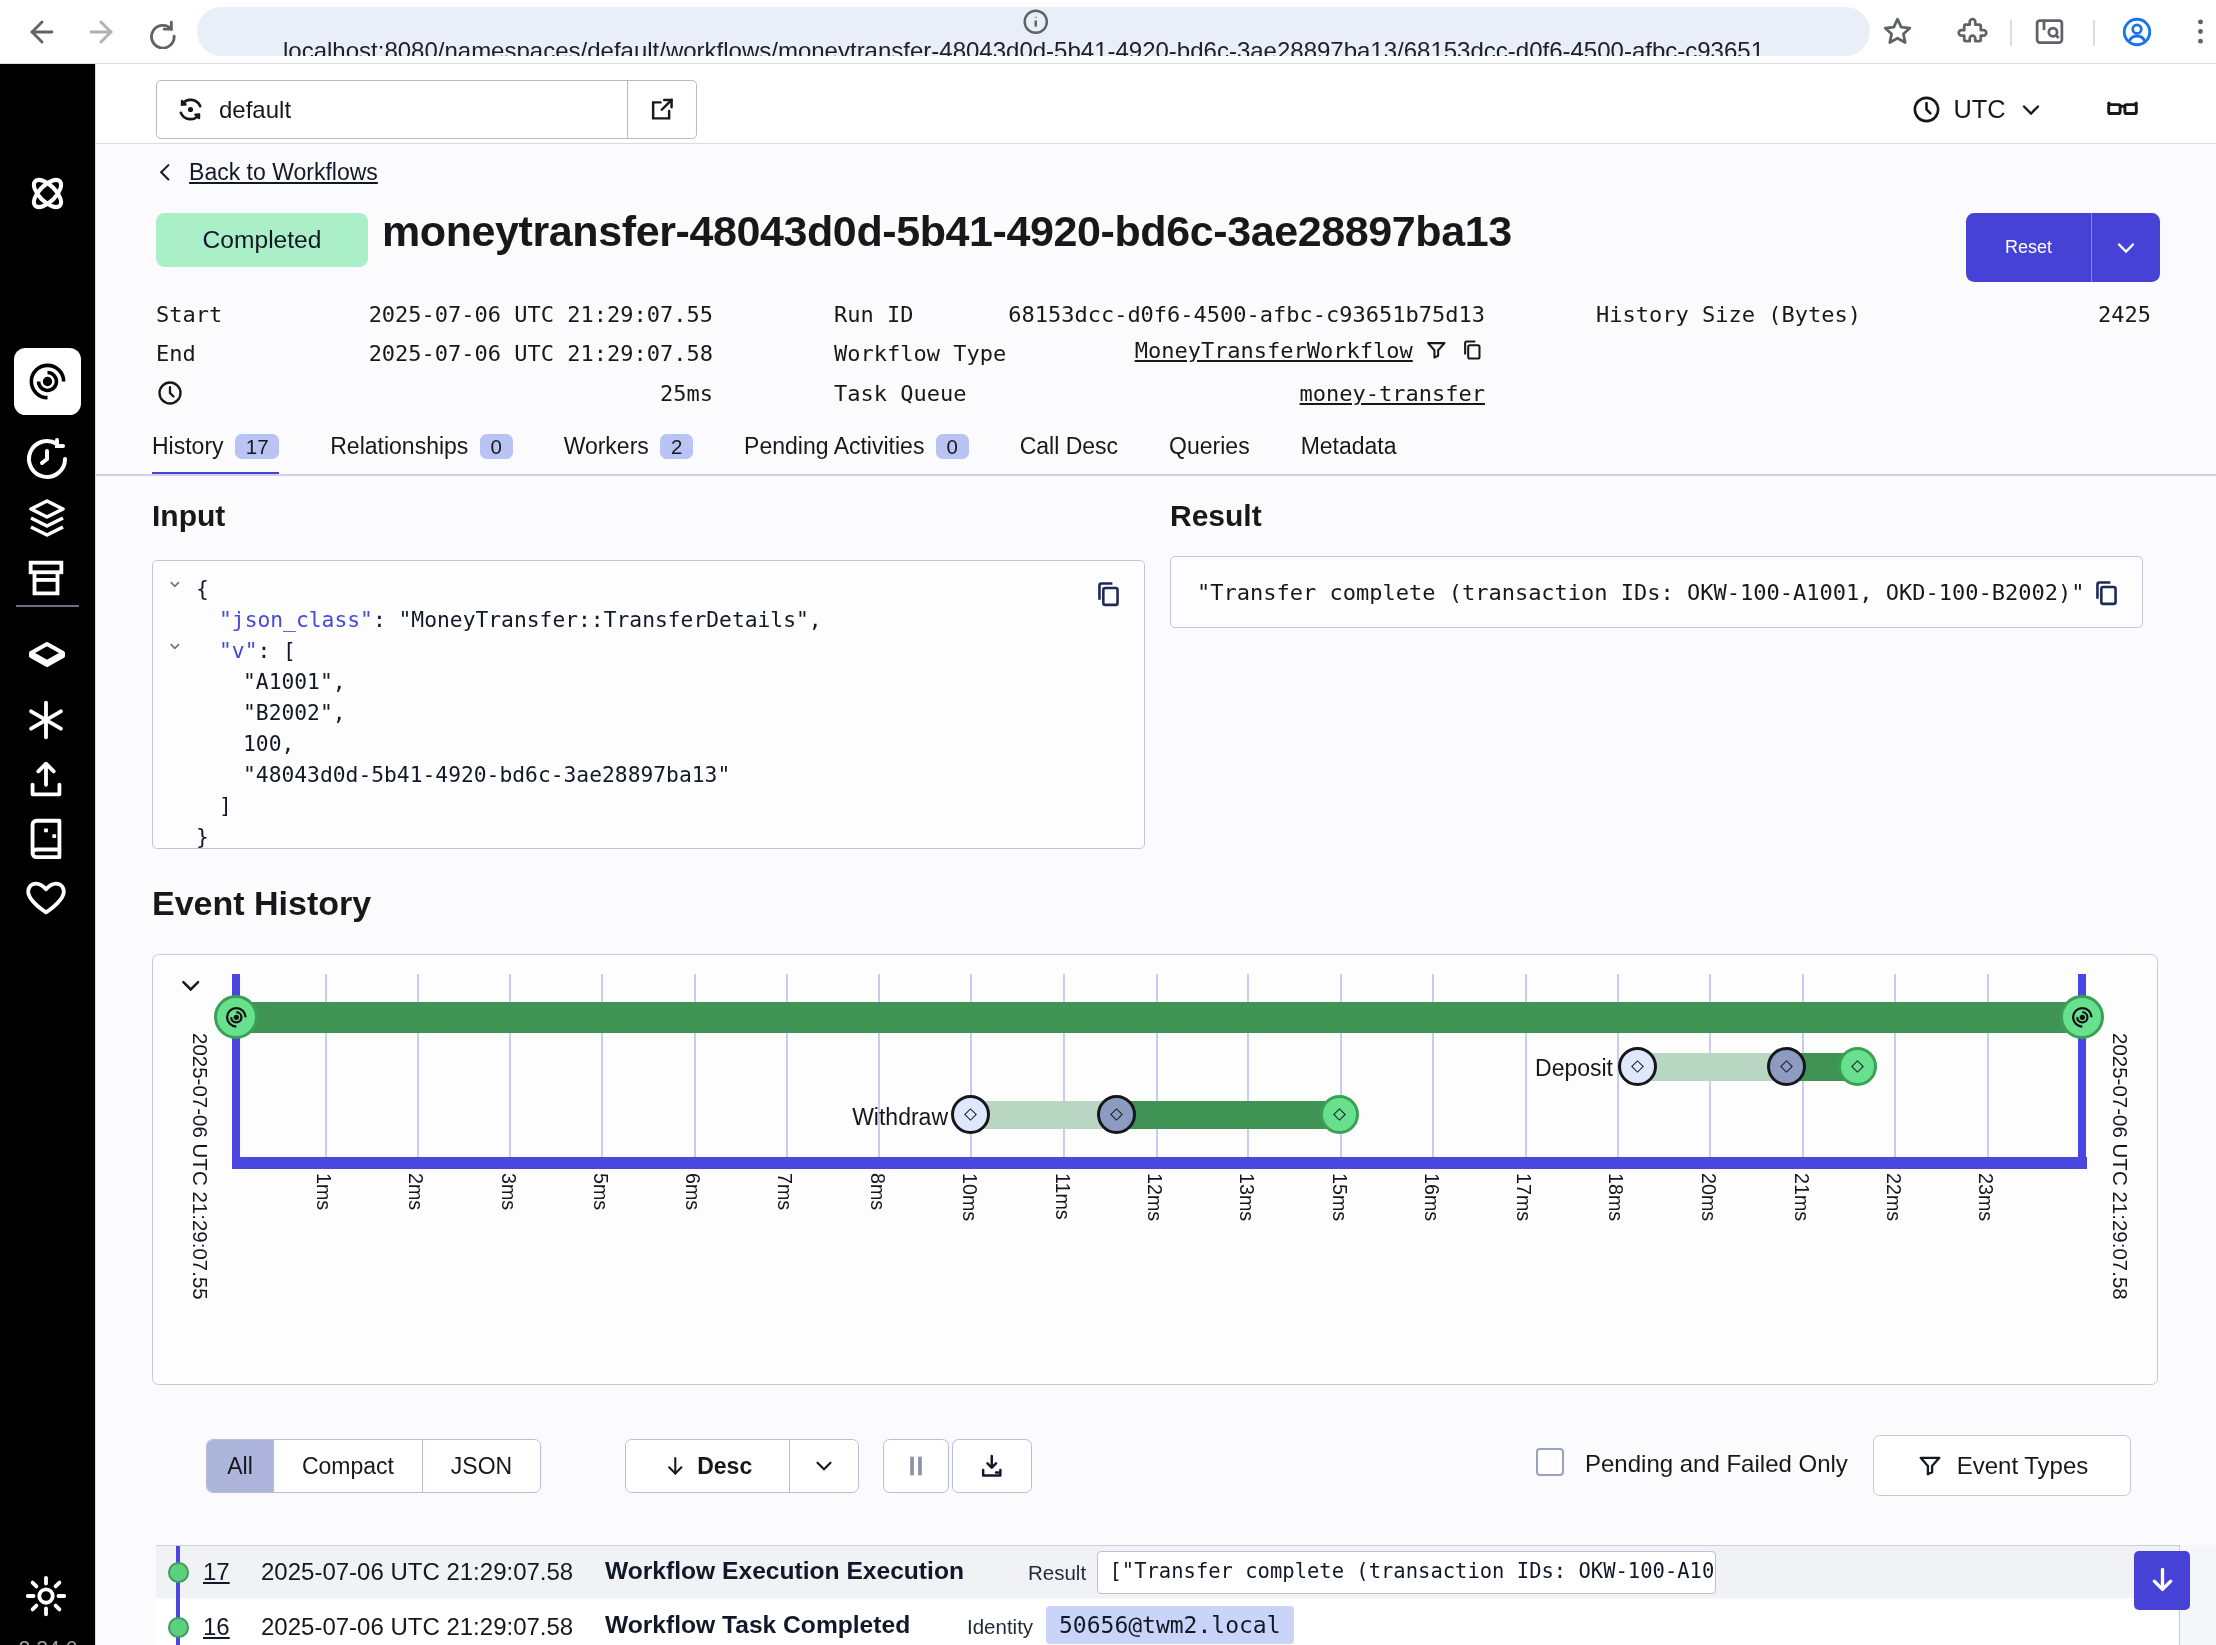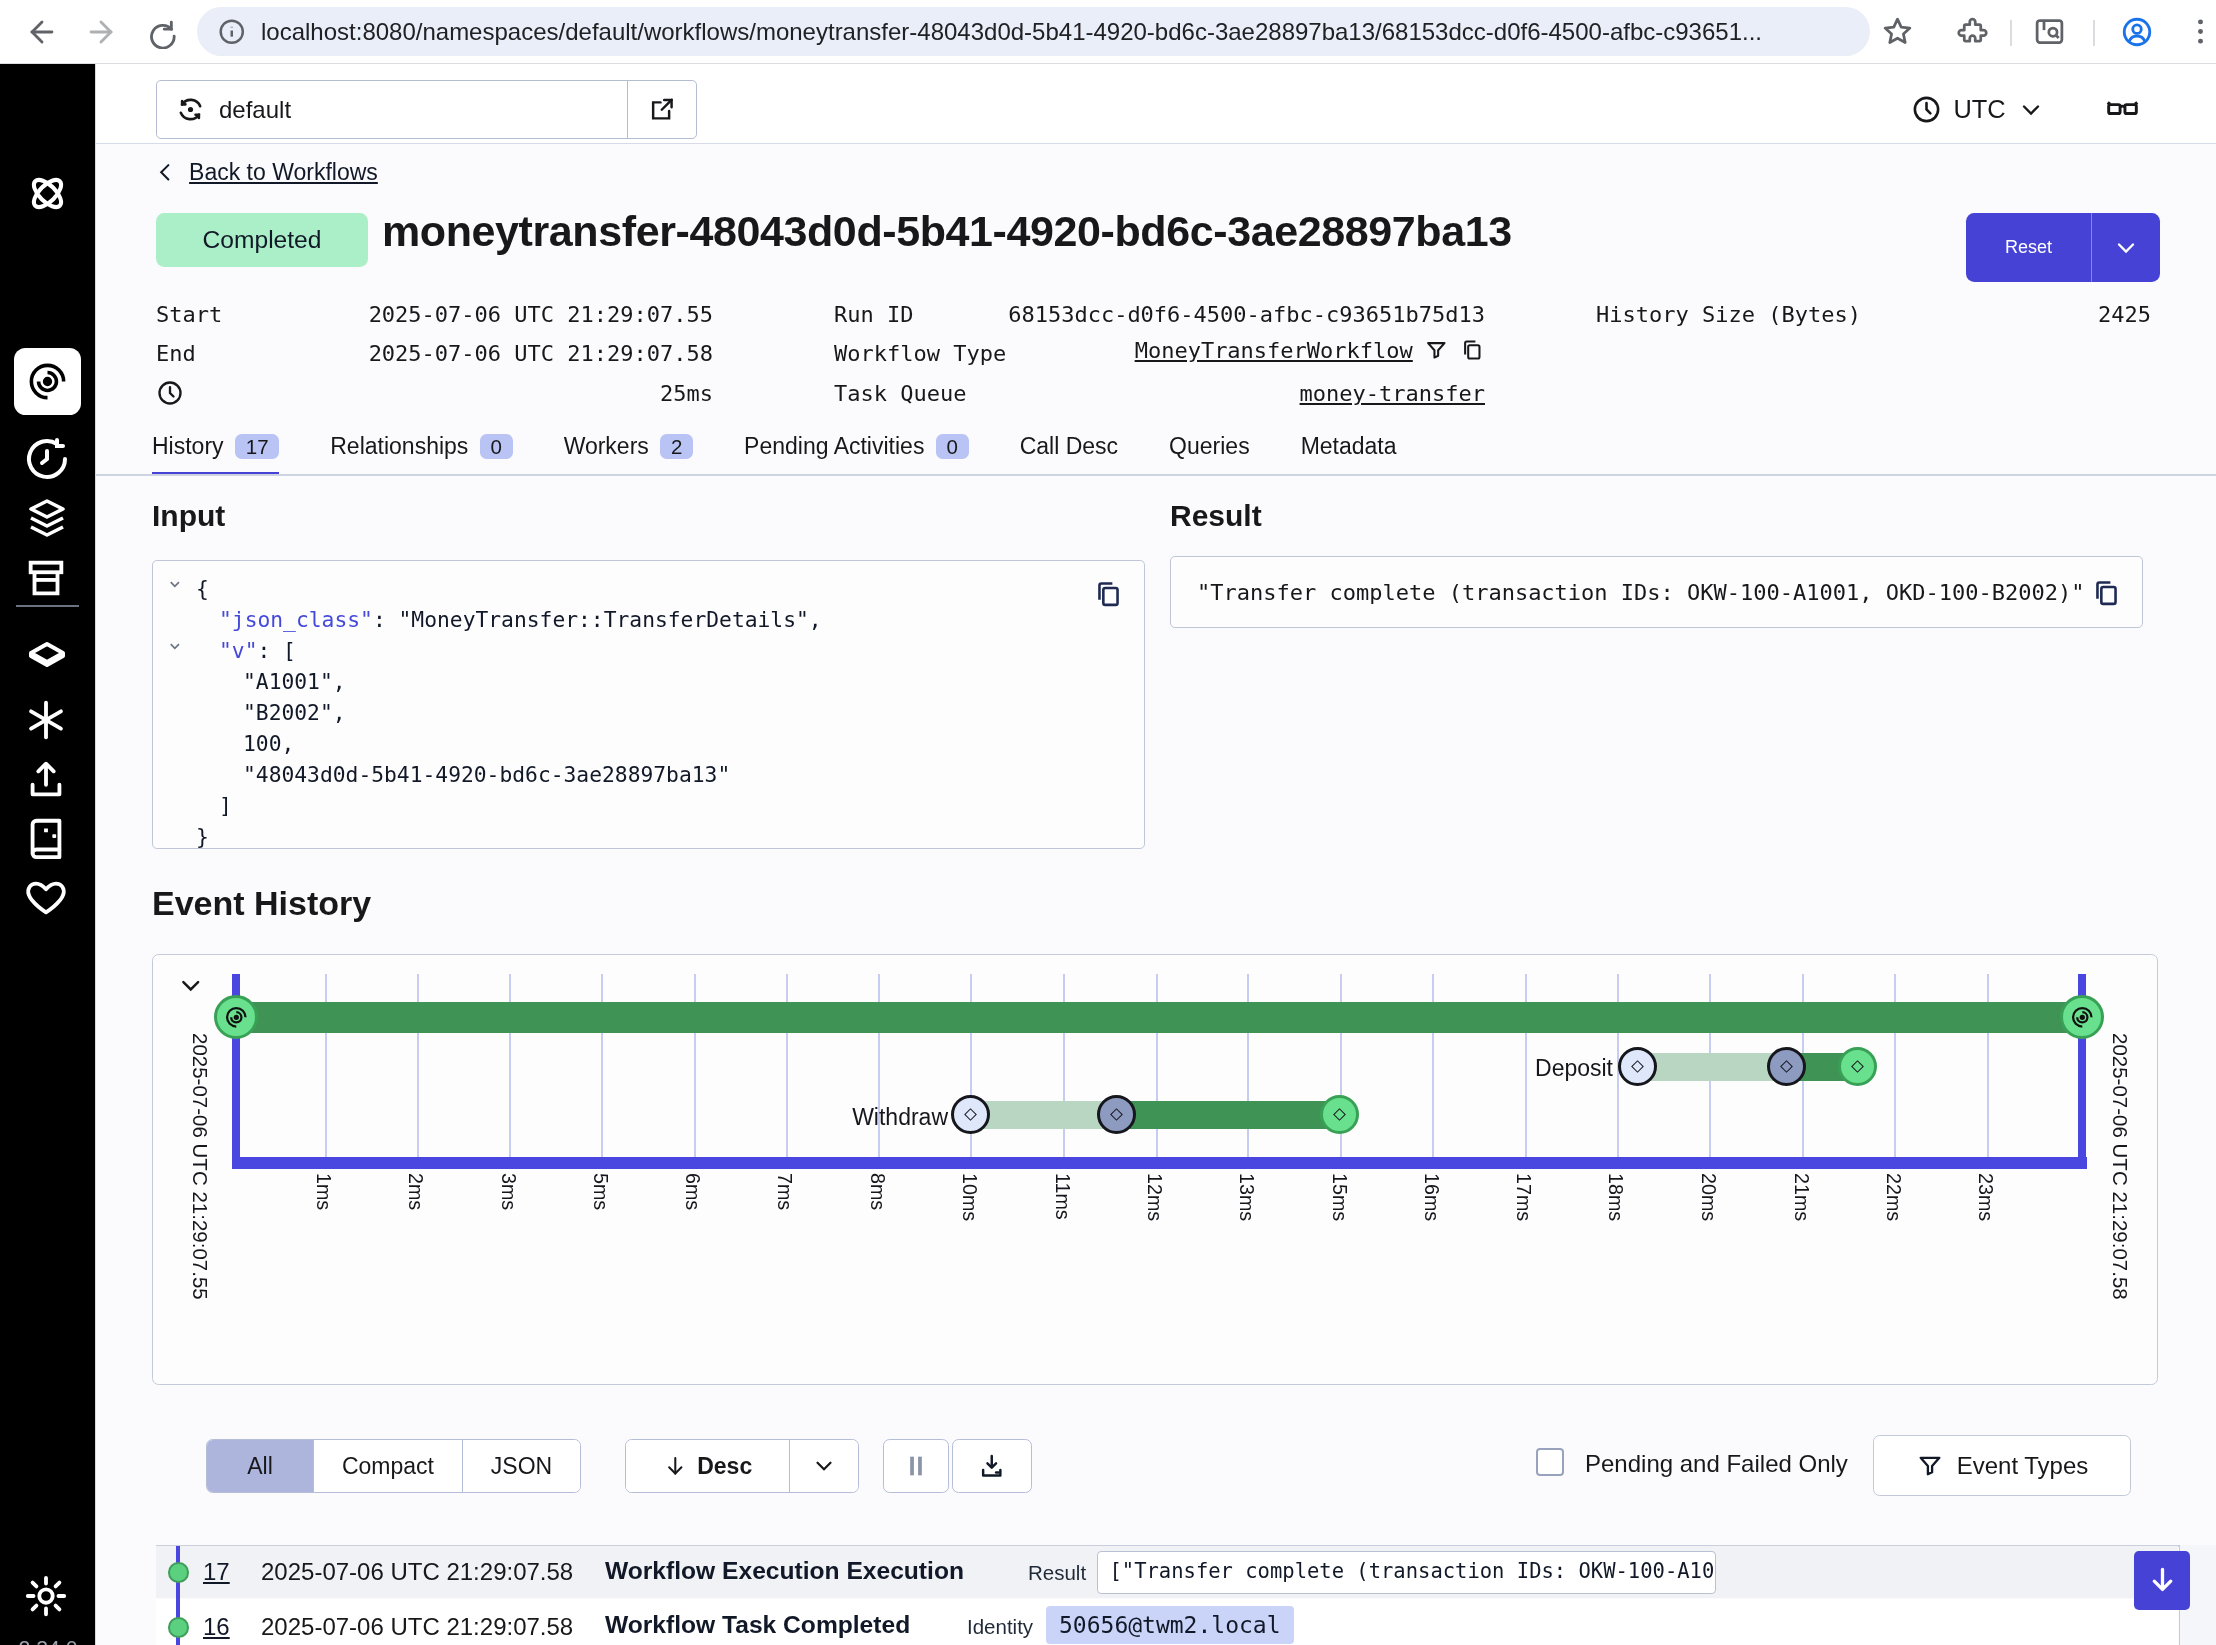--- a/index.html
+++ b/index.html
@@ -6,21 +6,21 @@
   html,body { width:2216px; height:1645px; }
   body { font-family:"Liberation Sans", sans-serif; background:#fbfbfd; color:#18181b; }
   .screen { position:relative; width:2216px; height:1645px; overflow:hidden; background:#fbfbfd; }
   .abs { position:absolute; }
   svg { display:block; }
   .mono { font-family:"DejaVu Sans Mono", monospace; }
 
   
   .browser-bar { position:absolute; left:0; top:0; width:2216px; height:64px; background:#ffffff; border-bottom:1.6px solid #dadce0; }
   .b-icon { position:absolute; top:14.8px; width:34px; height:34px; color:#5f6368; }
-  .url-pill { position:absolute; left:197px; top:7.4px; width:1673px; height:49px; background:#e9eef8; border-radius:24.6px; display:flex; align-items:center; }
+  .url-pill { position:absolute; left:197px; top:7.4px; width:1673px; height:49px; background:#e9eef8; border-radius:24.6px; display:flex; align-items:center;flex-direction:column; }
   .url-text { font-size:24px; color:#202124; white-space:nowrap; overflow:hidden; }
   .b-divider { position:absolute; top:19.7px; width:1.6px; height:26px; background:#dadce0; }
 
   
   .sidebar { position:absolute; left:0; top:64px; width:96px; height:1581px; background:#000000; border-right:0.8px solid #d6dae6; }
   .side-icon { position:absolute; left:23px; width:49px; height:49px; color:#ffffff; }
   .side-active { position:absolute; left:14px; top:284px; width:67px; height:67px; background:#ffffff; border-radius:11.5px; display:flex; align-items:center; justify-content:center; color:#000; }
   .side-divider { position:absolute; left:16.4px; top:541px; width:63px; height:1.6px; background:#6b7280; }
   .side-version { position:absolute; left:0; top:1573px; width:96px; text-align:center; font-size:21.3px; color:#9ca3af; }
 
@@ -506,21 +506,21 @@
       <div class="tick-label" style="left:1303px;">17ms</div>
       <div class="tick-label" style="left:1395px;">18ms</div>
       <div class="tick-label" style="left:1488px;">20ms</div>
       <div class="tick-label" style="left:1581px;">21ms</div>
       <div class="tick-label" style="left:1673px;">22ms</div>
       <div class="tick-label" style="left:1765px;">23ms</div>
     </div>
   </div>
 
   <div class="seg-group" style="left:206px; top:1439px;">
-    <div class="seg-btn active" style="width:106px;">All</div>
+    <div class="seg-btn active" style="width:66px;">All</div>
     <div class="seg-btn" style="width:149px;">Compact</div>
     <div class="seg-btn" style="width:118px;">JSON</div>
   </div>
 
   <div class="seg-group" style="left:625px; top:1439px;">
     <div class="seg-btn" style="width:163px; gap:9.8px;font-weight:bold;">
       <svg viewBox="0 0 24 24" width="24.6" height="24.6" fill="none" stroke="#18181b" stroke-width="2" stroke-linecap="round">
           <path d="M12 4v15"></path>
           <path d="M6 13l6 6 6-6"></path>
         </svg>

